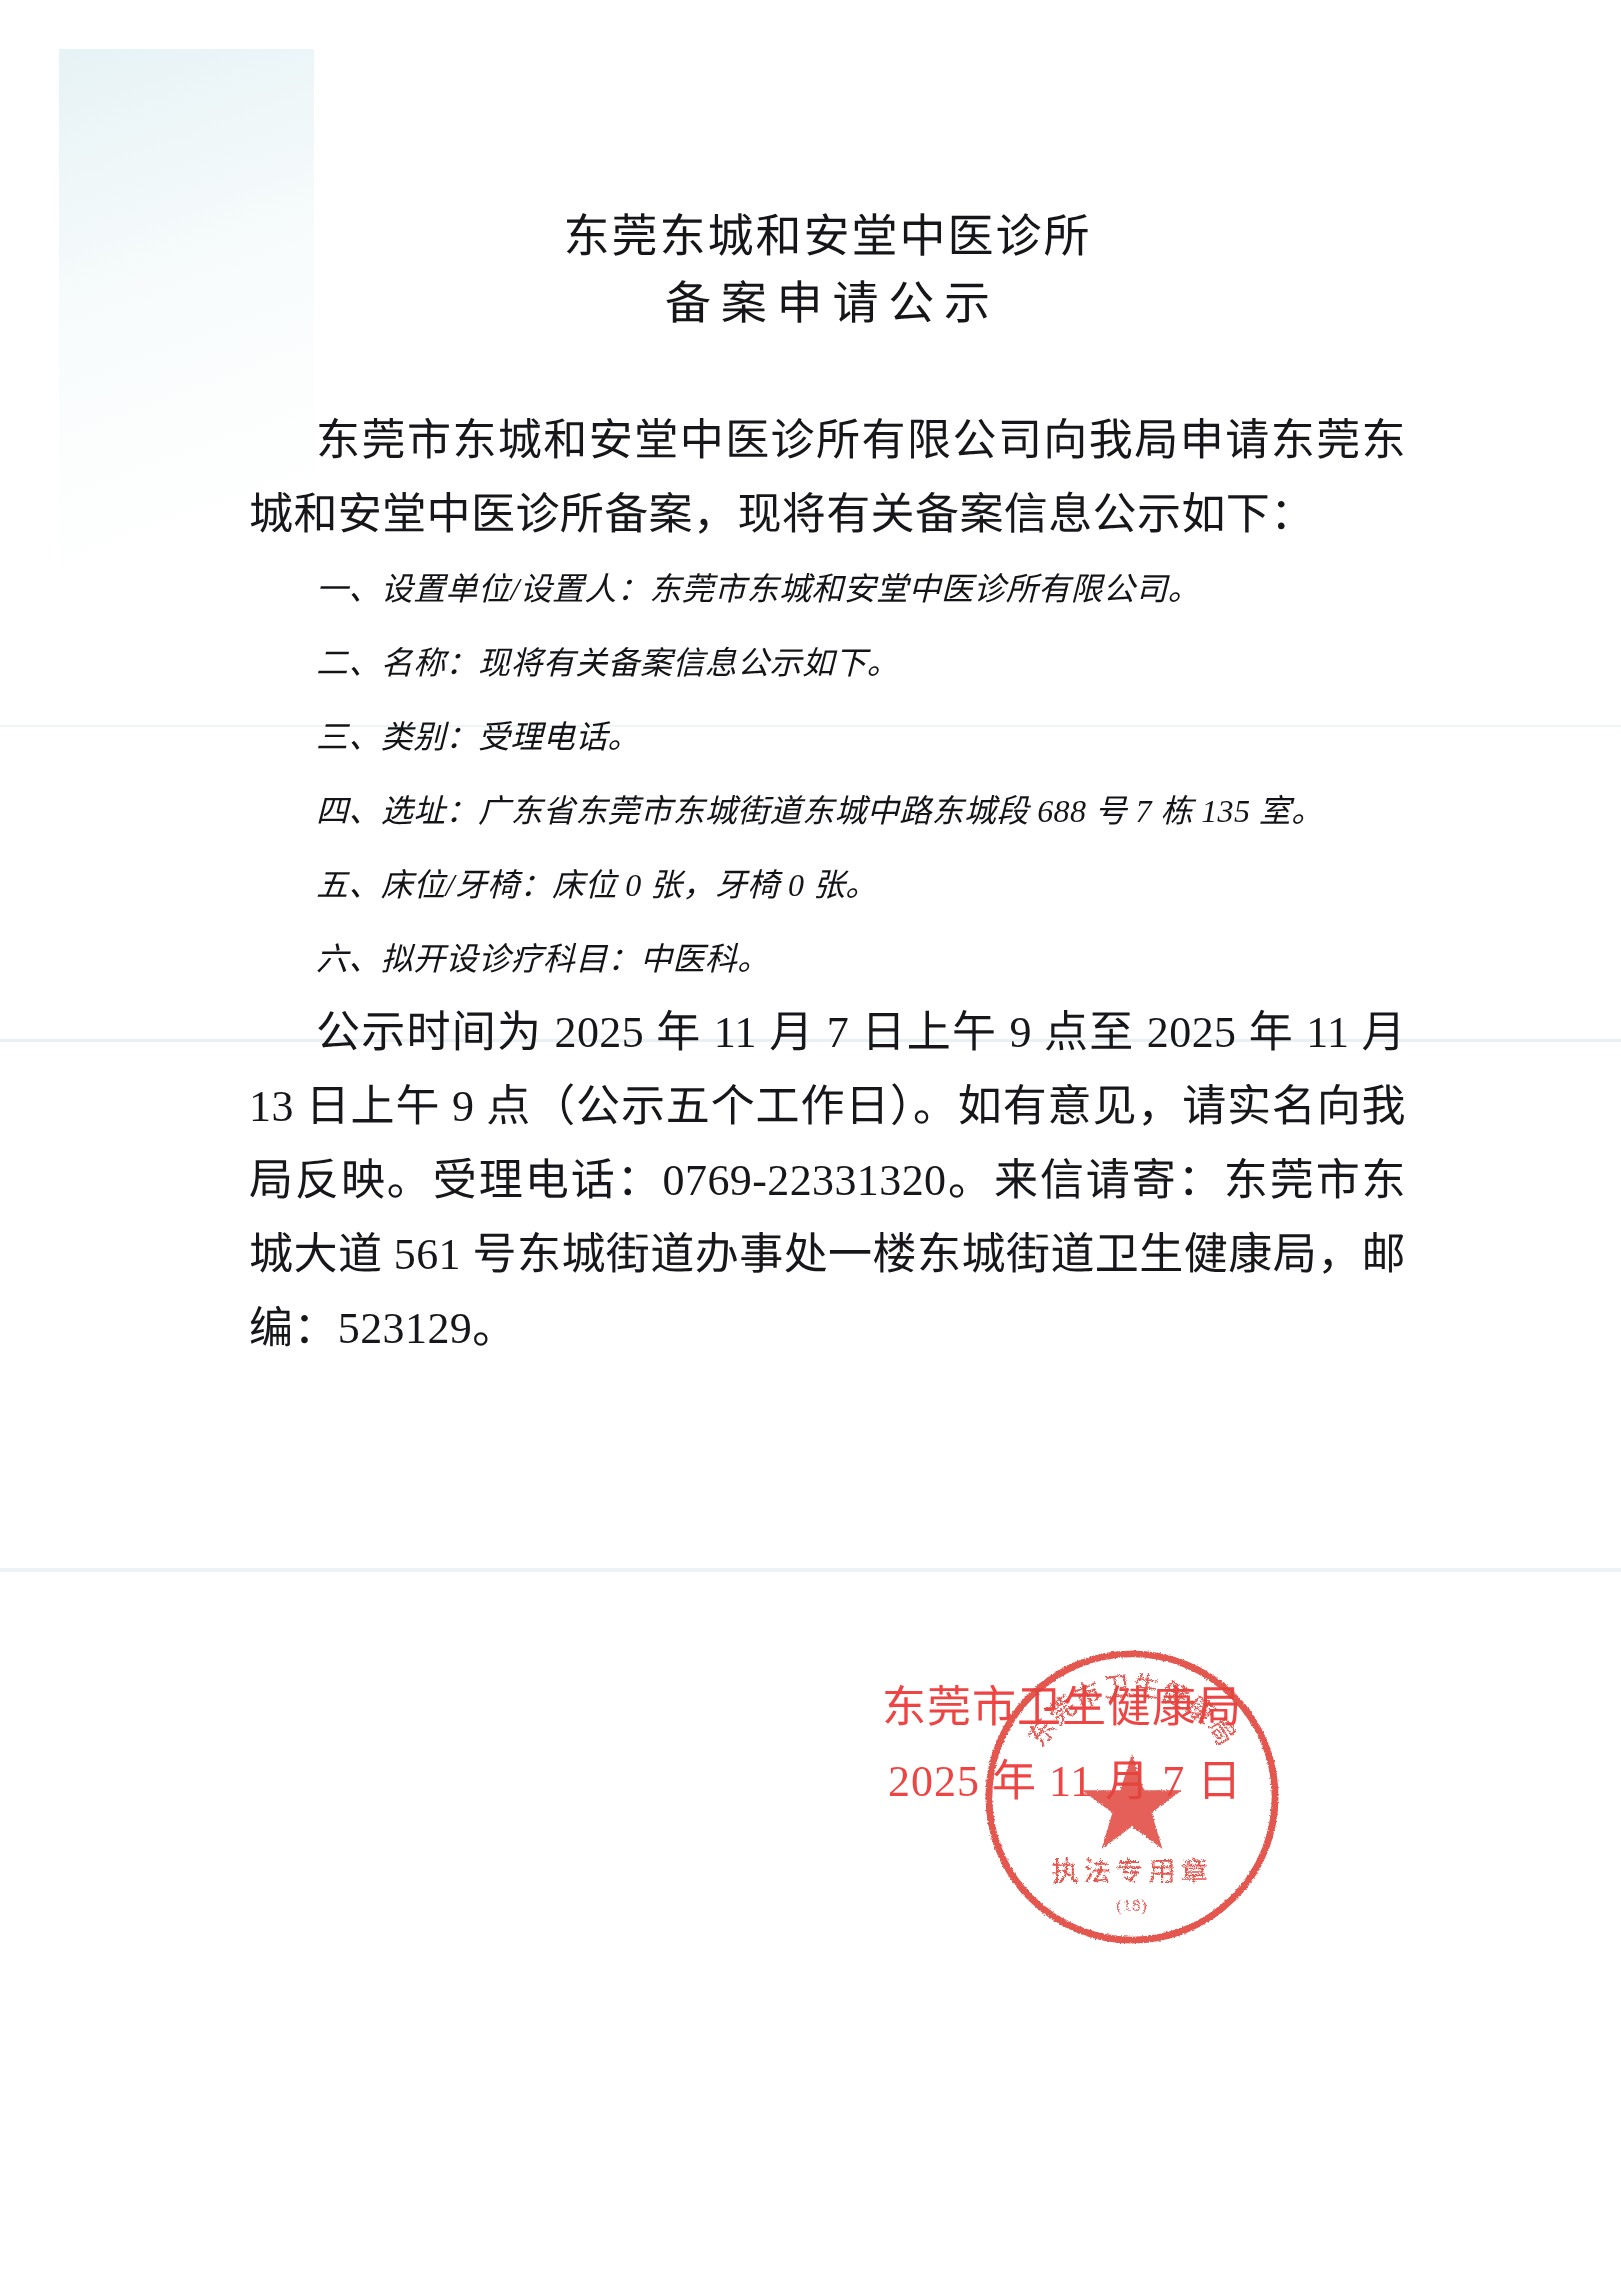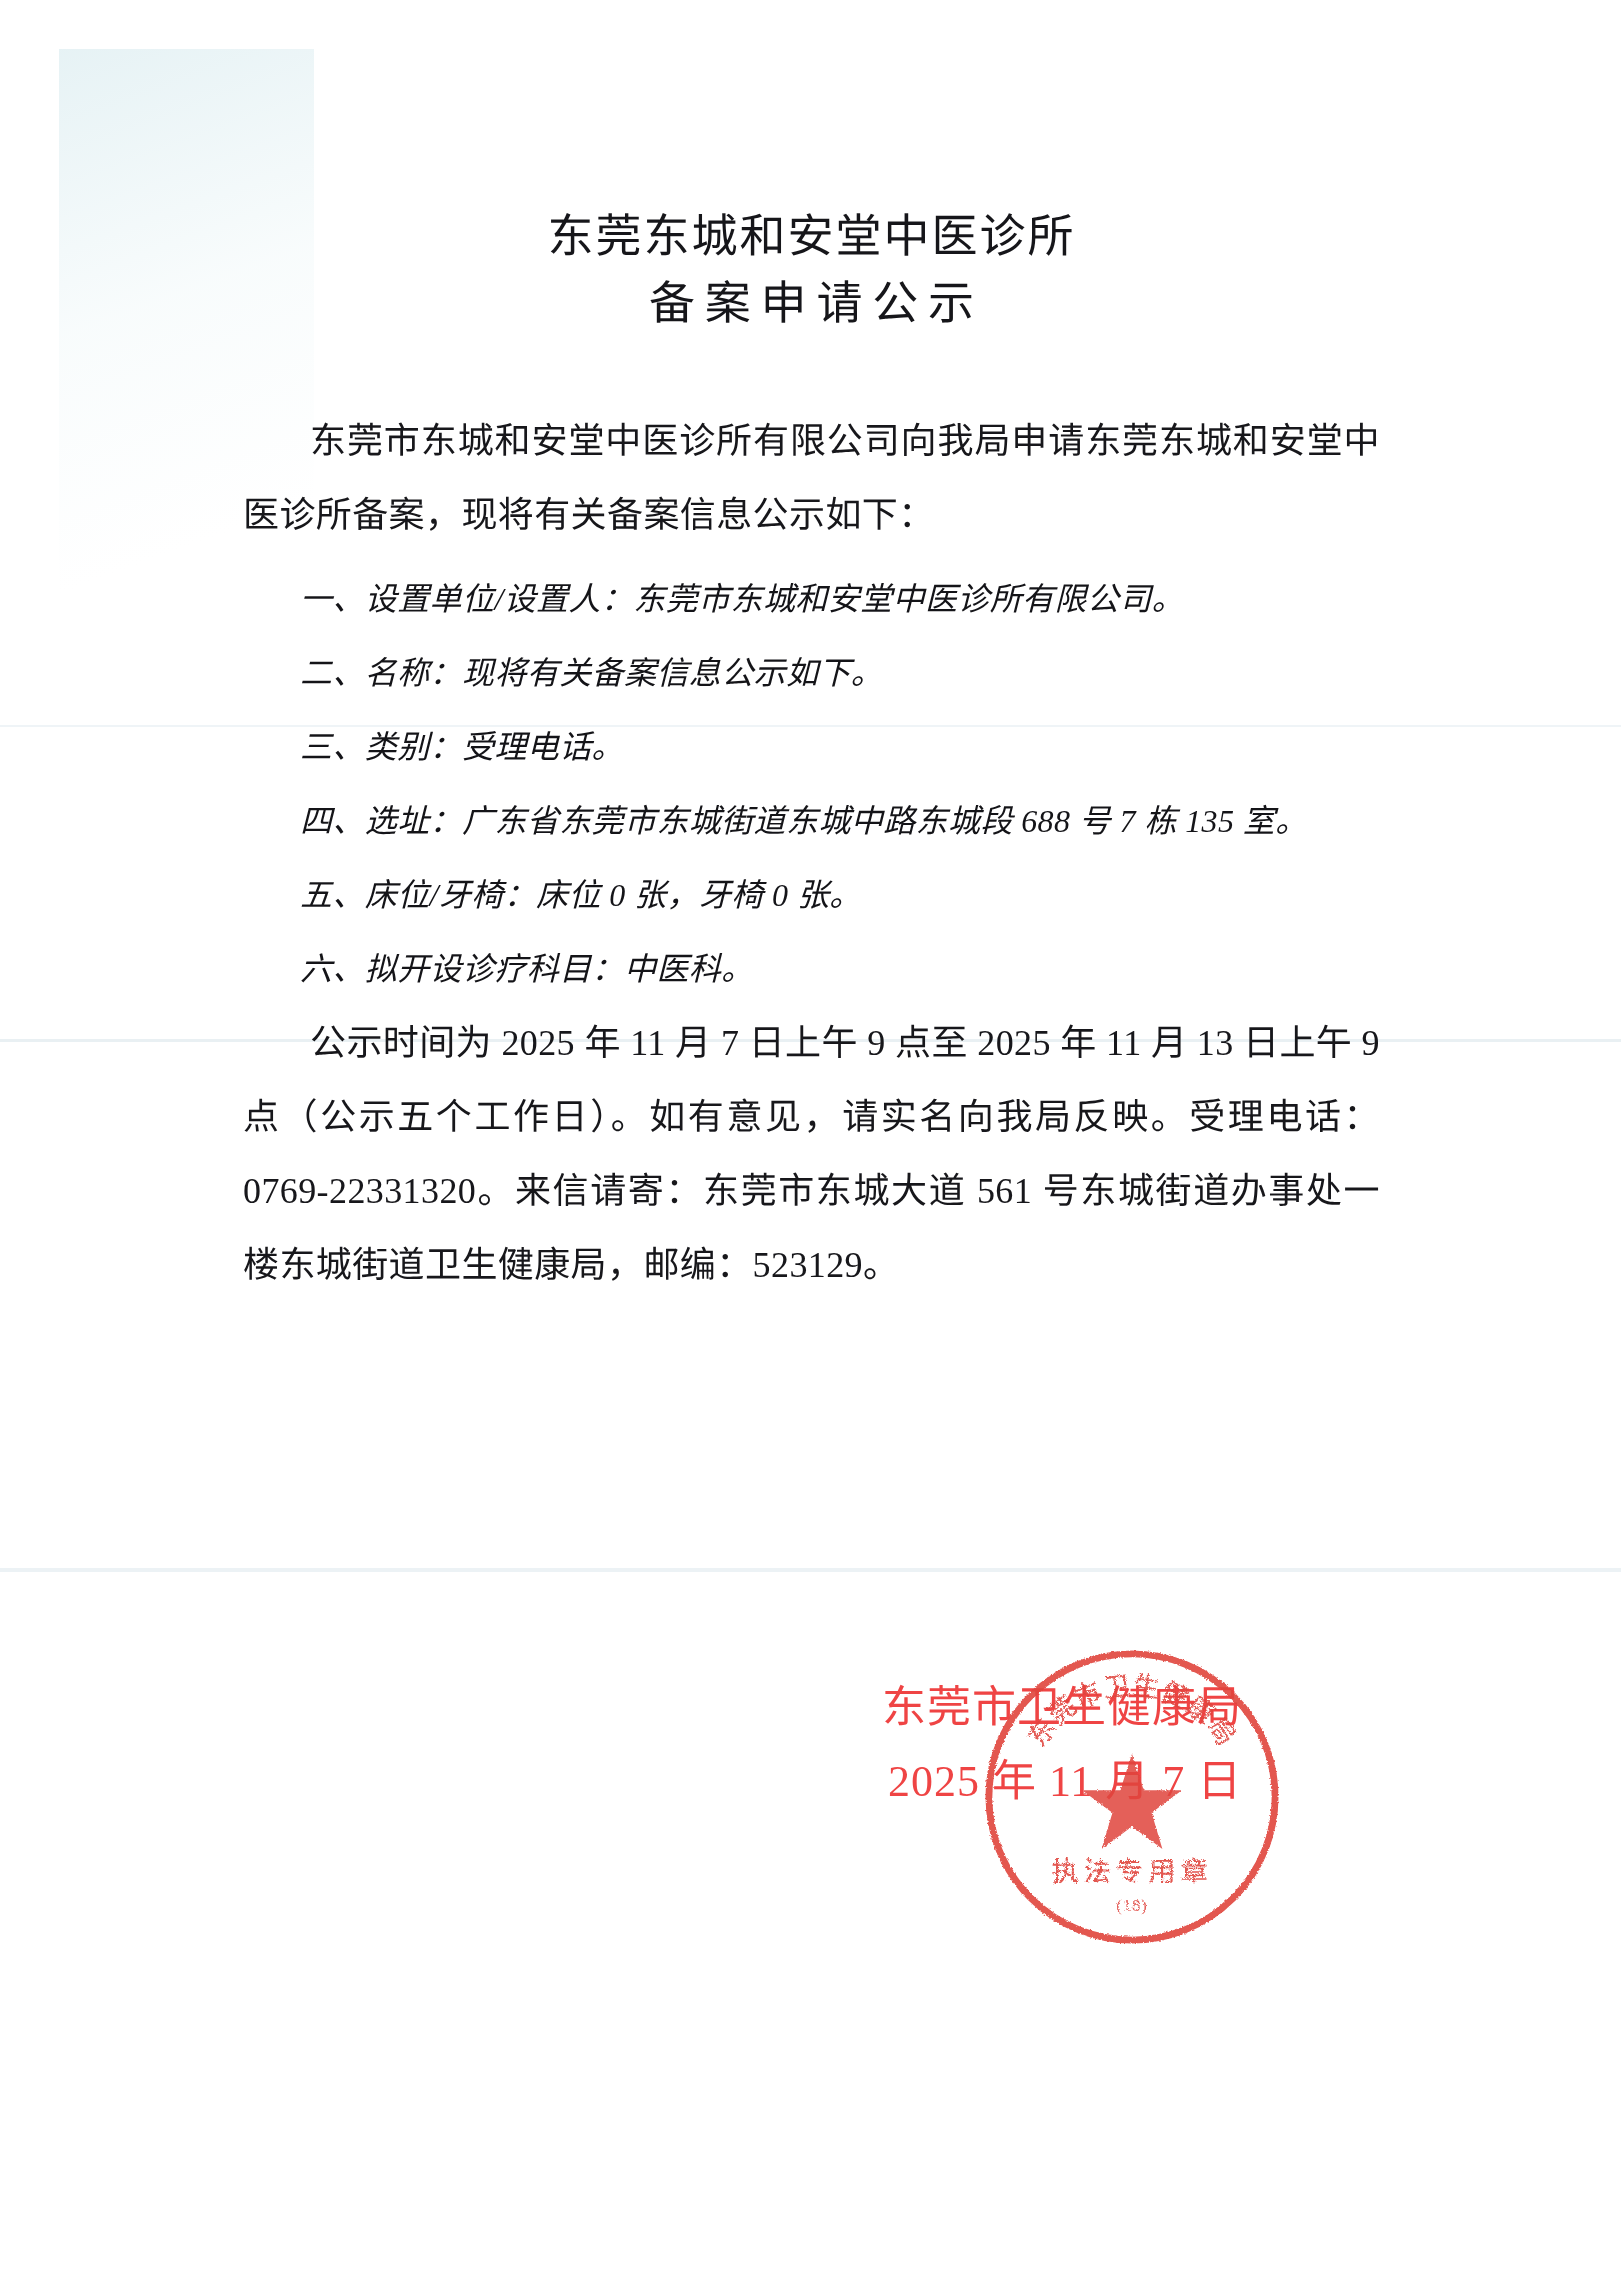--- a/index.html
+++ b/index.html
@@ -45,21 +45,21 @@
   .scan-line-2 {
     position: absolute;
     left: 0; top: 725px;
     width: 1621px; height: 2px;
     background: rgba(232,239,243,0.7);
     pointer-events: none;
   }
 
   .doc-body {
     position: absolute;
-    left: 233px;
+    left: 249px;
     top: 0;
     width: 1157px;
   }
 
   .doc-title {
     text-align: center;
     font-size: 46px;
     line-height: 1.45;
     letter-spacing: 2px;
     font-weight: normal;
@@ -69,25 +69,25 @@
   }
   .doc-title .title-line {
     display: block;
   }
   .doc-title .title-line-2 {
     letter-spacing: 9.8px;
     padding-left: 9.8px;
   }
 
   .para {
-    font-size: 36px;
+    font-size: 44px;
     line-height: 74px;
     text-align: justify;
     text-justify: inter-ideograph;
-    margin: 10px;
+    margin: 0;
     color: #17171b;
     letter-spacing: 0.4px;
   }
 
   .para.intro {
     margin-top: 67px;
     text-indent: 67px;
   }
 
   .item {

